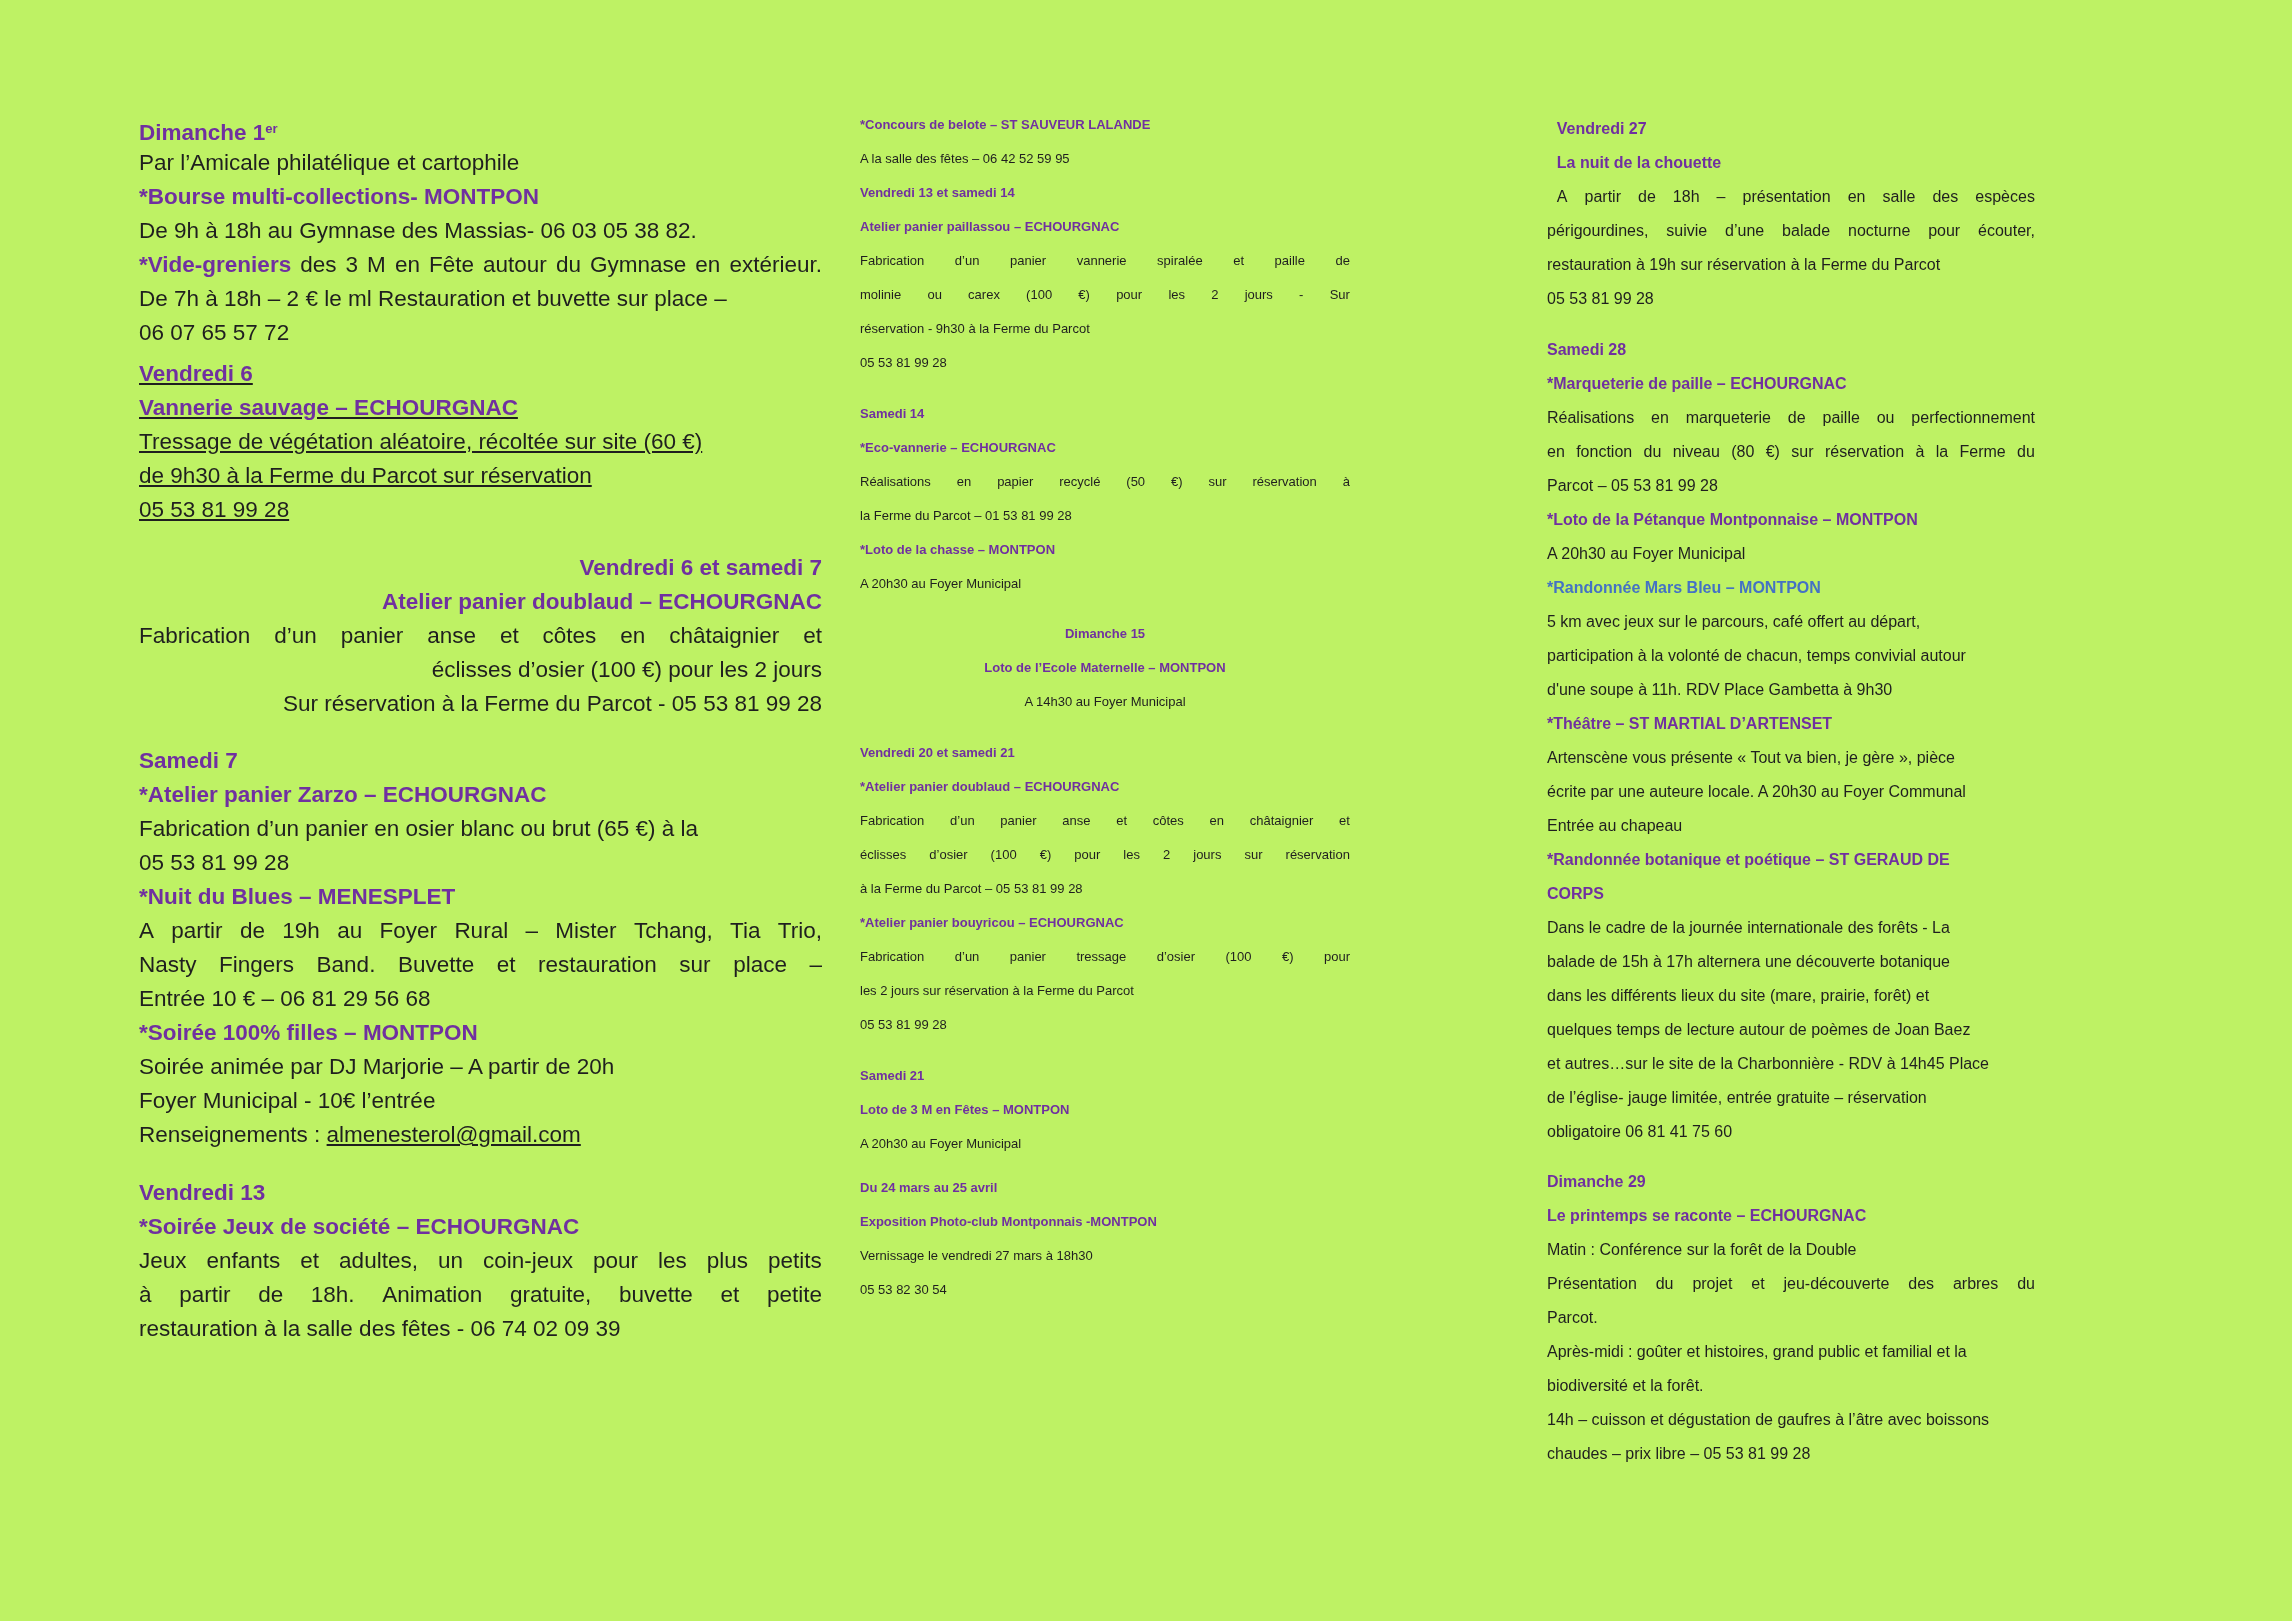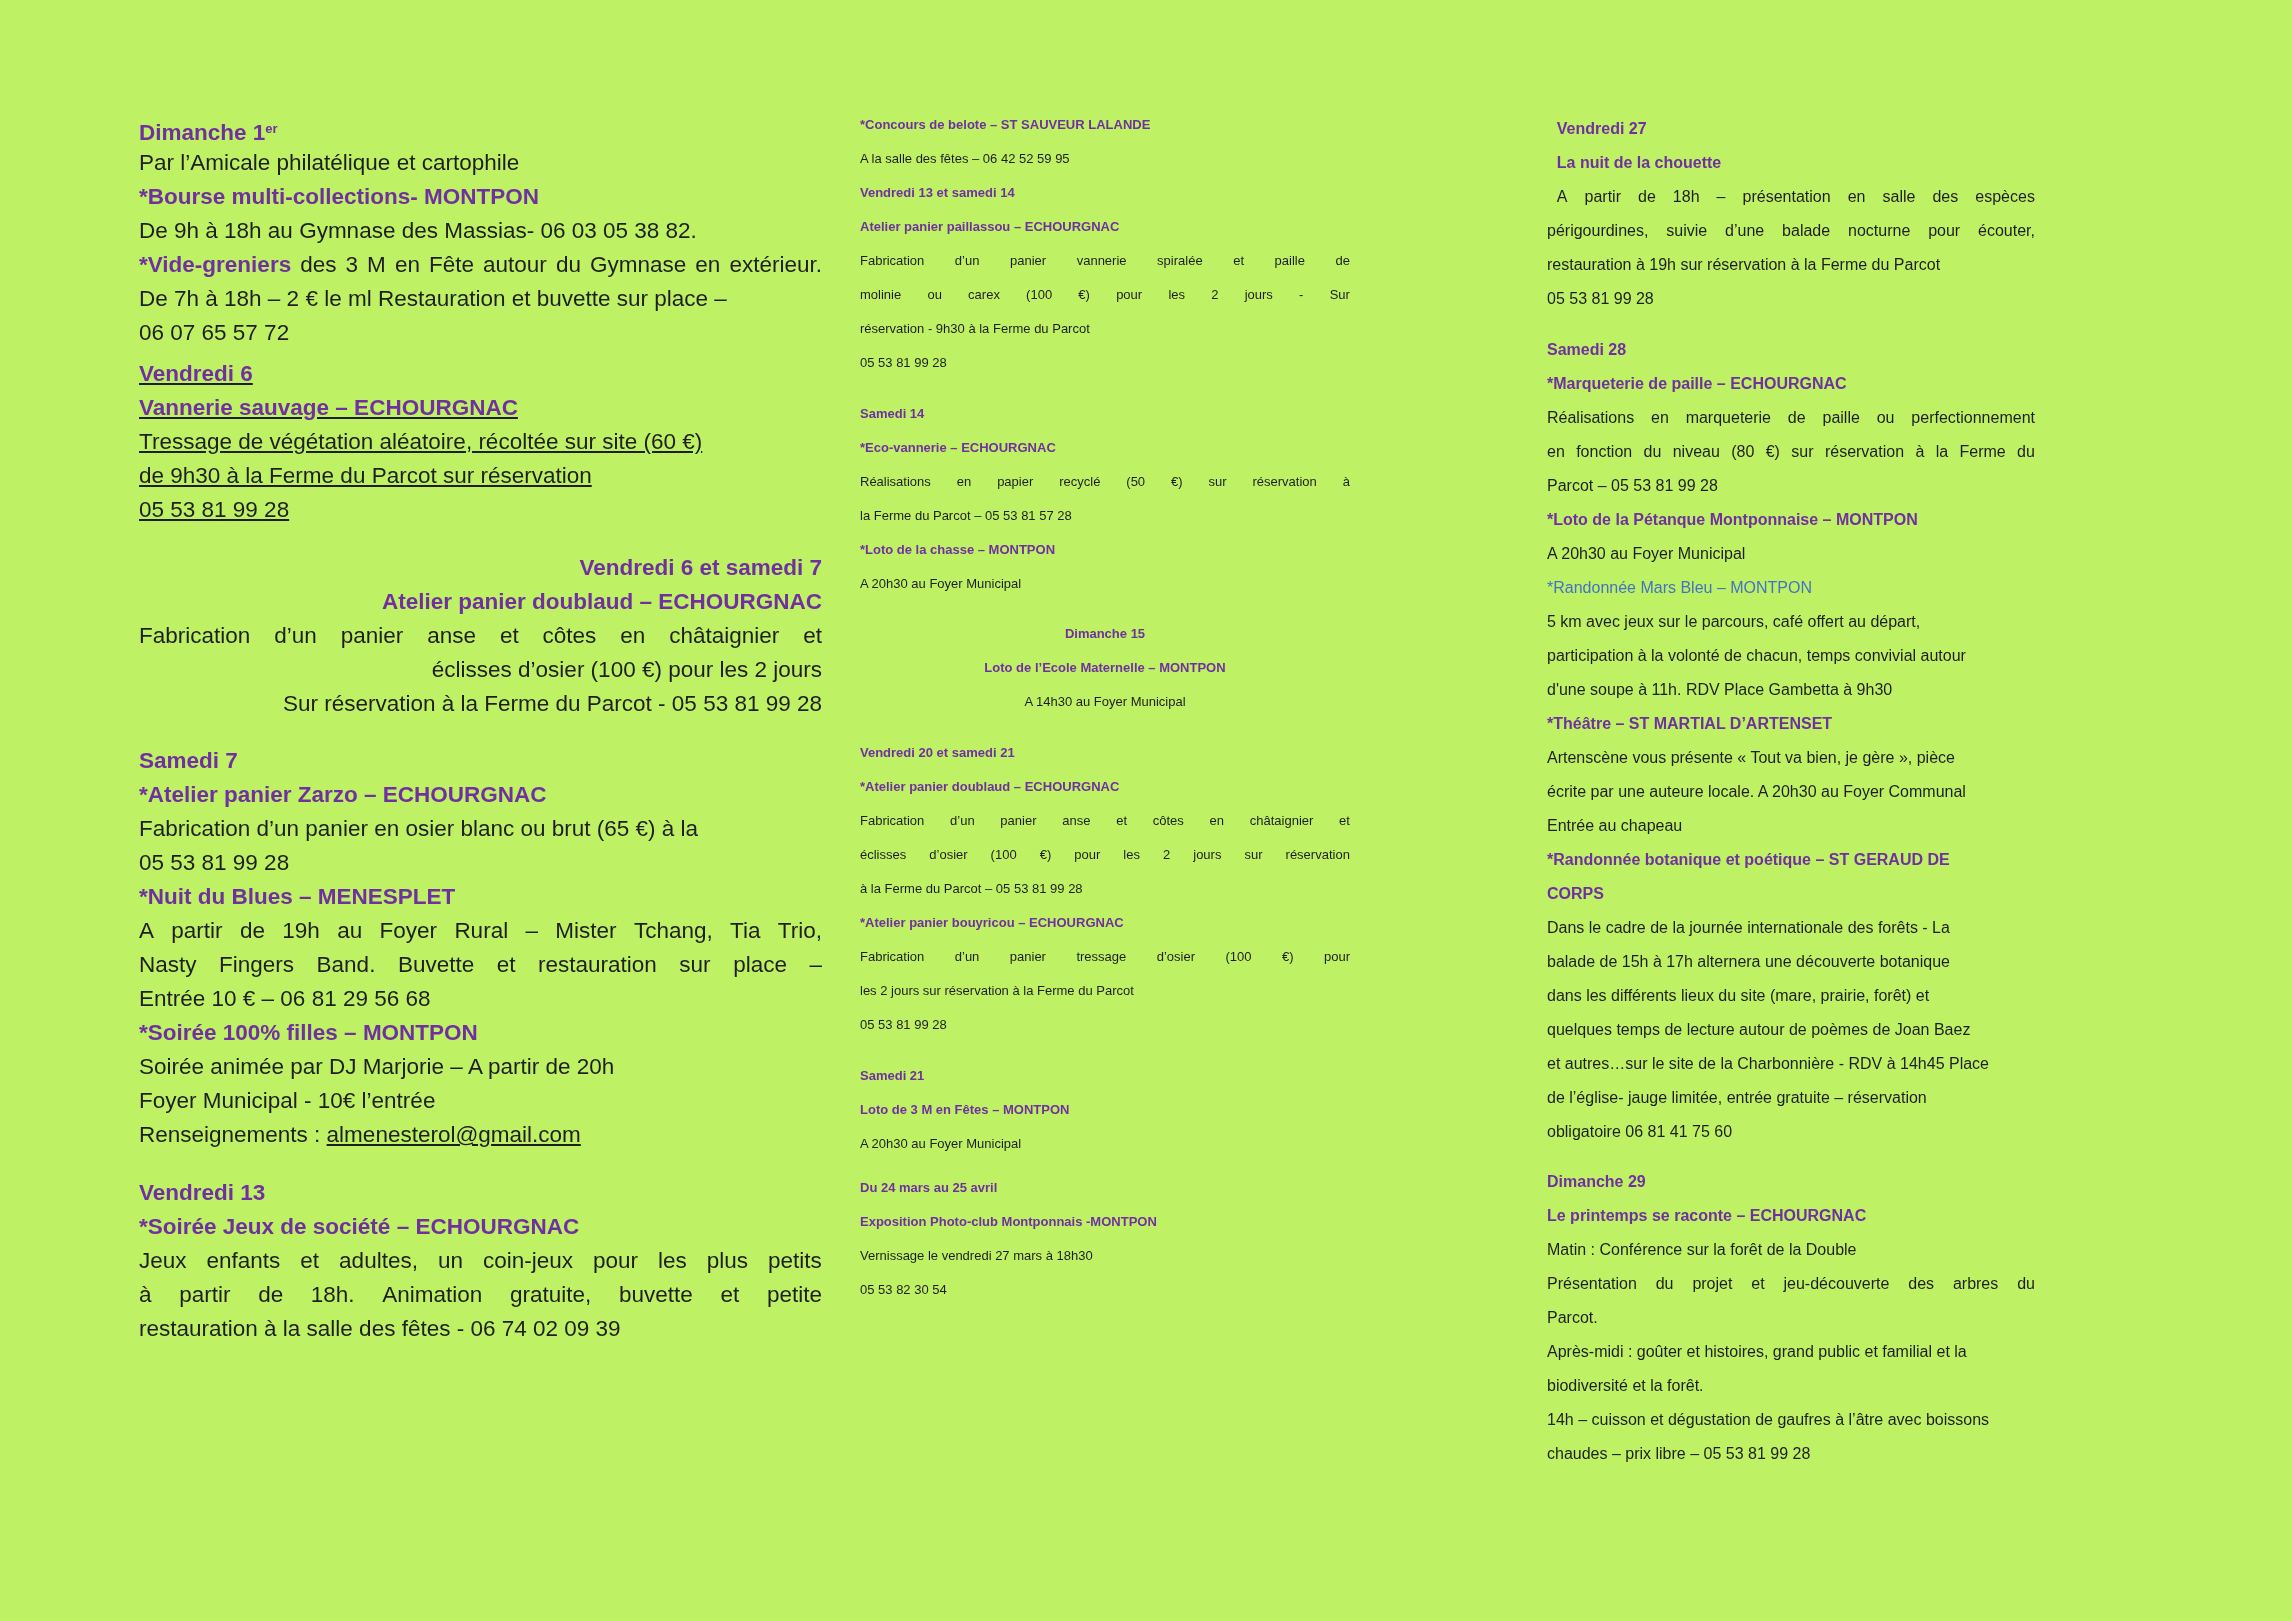--- a/index.html
+++ b/index.html
@@ -8,21 +8,21 @@
     font-family:"Liberation Sans", sans-serif;
     --purple:#7030A0; --blue:#4472C4; --ink:#1f1f1f;
   }
   .page{position:absolute;inset:0;background:#bef264;}
   .col{position:absolute;color:var(--ink);}
   .section{margin:0;}
   .line{line-height:34px;height:34px;white-space:pre;}
   .line.j{display:flex;justify-content:space-between;white-space:normal;}
   .line.indent{padding-left:9.8px;}
   .h{color:var(--purple);font-weight:bold;}
-  .hb{color:var(--blue);font-weight:normal;text-align:right;}
+  .hb{color:var(--blue);font-weight:bold;text-align:right;}
   .sup{font-size:0.58em;vertical-align:0.5em;letter-spacing:0;}
   .u{text-decoration:underline;}
 </style>
 </head>
 <body style="--purple: #7030A0; --blue: #4472C4; --ink: #1f1f1f; background: rgb(255, 255, 255);">
 
 <div class="page">
     <div class="col" style="left: 139px; top: 112px; width: 683px; font-size: 22.5px;">
       <div class="section">
         <div class="line"><span class="h">Dimanche 1</span><span class="h sup">er</span></div>
@@ -174,21 +174,21 @@
           <span>Réalisations</span>
           <span>en</span>
           <span>papier</span>
           <span>recyclé</span>
           <span>(50</span>
           <span>€)</span>
           <span>sur</span>
           <span>réservation</span>
           <span>à</span>
         </div>
-        <div class="line"><span>la Ferme du Parcot – 05 53 81 57 28</span></div>
+        <div class="line"><span>la Ferme du Parcot – 01 53 81 99 28</span></div>
         <div class="line"><span class="h">*Loto de la chasse – MONTPON</span></div>
         <div class="line"><span>A 20h30 au Foyer Municipal</span></div>
       </div>
       <div class="section" style="margin-top: 16.7px; text-align: center;">
         <div class="line"><span class="h">Dimanche 15</span></div>
         <div class="line"><span class="h">Loto de l’Ecole Maternelle – MONTPON</span></div>
         <div class="line"><span>A 14h30 au Foyer Municipal</span></div>
       </div>
       <div class="section" style="margin-top: 16.7px;">
         <div class="line"><span class="h">Vendredi 20 et samedi 21</span></div>

